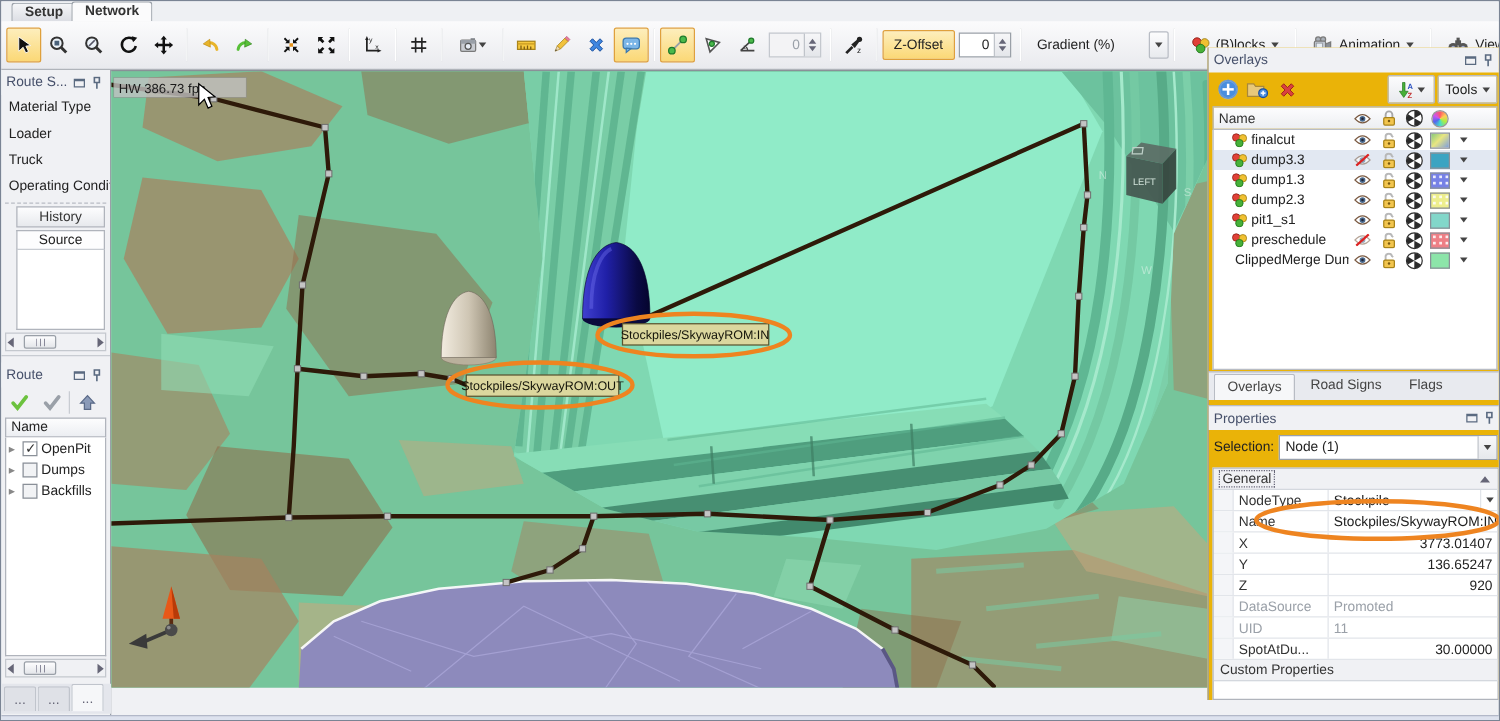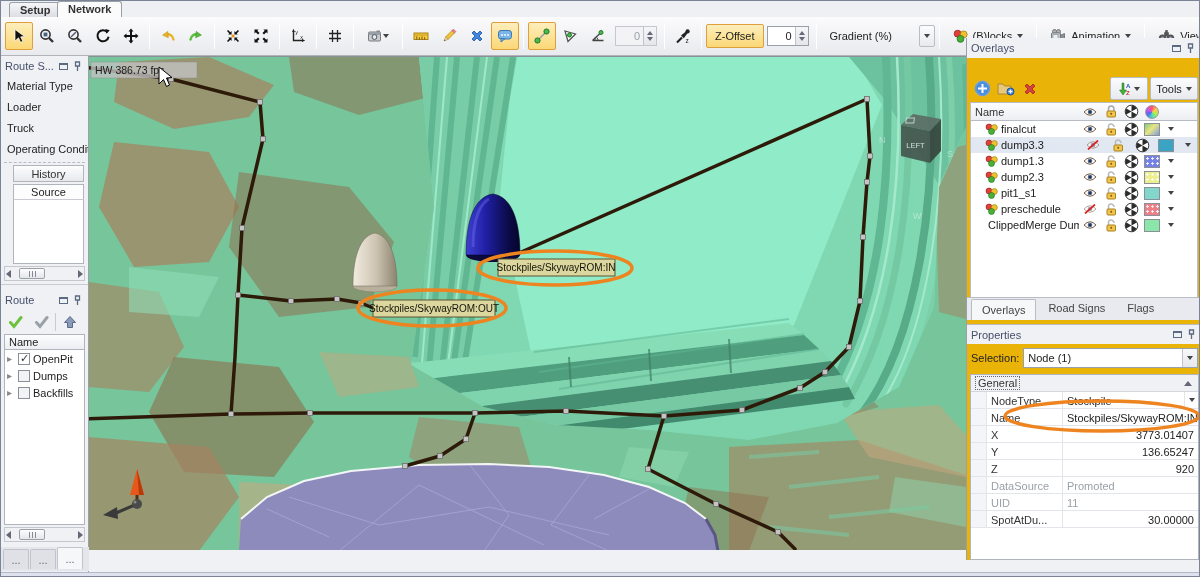--- a/index.html
+++ b/index.html
@@ -67,26 +67,26 @@
   .mini-tab { width:26px; height:20px; display:flex; align-items:center; justify-content:center; color:#667; background:#dfe1e7; border:1px solid #c0c4cc; border-bottom:none; border-radius:2px 2px 0 0; }
   .mini-tab.active { background:#f6f7f9; height:22px; margin-top:-2px; }
 
   
   .viewport { position:absolute; left:88px; top:55px; width:877px; height:494px; border-top:1px solid #8a9098; background:#76c59b; overflow:hidden; }
   .display-bar { position:absolute; left:88px; top:549px; width:877px; height:22px; border:1px solid #a8acb4; background:linear-gradient(#f8f8fa,#ebecf0); display:flex; align-items:center; padding:0 7px; color:#333; }
   .bottom-strip { position:absolute; left:0; top:571px; width:1200px; height:6px; background:#dde2ee; border-top:1px solid #b2b8c8; }
 
   
   .right-col { position:absolute; left:965px; top:37px; width:235px; height:522px; background:#eab308; border-left:1px solid #9aa0a8; }
-  .ov-toolbar { height:27px; display:flex; align-items:center; padding:0 3px; gap:0;margin-top:17px; }
+  .ov-toolbar { height:27px; display:flex; align-items:center; padding:0 3px; gap:0; }
   .ov-btn { width:24px; height:23px; display:flex; align-items:center; justify-content:center; border:1px solid transparent; border-radius:2px; }
   .ov-grid-hdr { height:19px; margin:0 3px; border:1px solid #b8bcc4; background:linear-gradient(#fdfdfe,#eceef2); display:flex; align-items:center; }
   .ov-list { margin:0 3px; height:192px; background:#fff; border:1px solid #b8bcc4; border-top:none; }
   .ov-row { height:16px; display:flex; align-items:center; }
-  .ov-row[data-sel="true"] { background:#e2e8f2;justify-content:space-between; }
+  .ov-row[data-sel="true"] { background:#e2e8f2; }
   .c-name { width:108px; padding-left:14px; display:flex; align-items:center; gap:3px; overflow:hidden; white-space:nowrap; flex:none; }
   .ov-grid-hdr .c-name { padding-left:4px; color:#333; }
   .c-ic { width:21px; display:flex; align-items:center; justify-content:center; flex:none; }
   .c-sw { width:20px; display:flex; align-items:center; justify-content:center; flex:none; }
   .swatch { width:16px; height:13px; border:1px solid #8a9098; position:relative; }
   .swatch[data-pat="true"]::after { content:""; position:absolute; inset:0;
       background-image:radial-gradient(circle 1.2px, rgba(255,255,255,.85) 0 1.2px, transparent 1.3px);
       background-size:5px 5px; }
   .c-dd { width:17px; display:flex; align-items:center; justify-content:center; flex:none; }
   .eye-svg .slash { display:none; }
@@ -1065,20 +1065,23 @@
         <div class="pr-row" data-dis="true">
           <span class="pr-gut"></span>
             <span class="pr-label">UID</span>
             <span class="pr-value" data-align="left">11</span>
         </div>
         <div class="pr-row" data-dis="false">
           <span class="pr-gut"></span>
             <span class="pr-label">SpotAtDu...</span>
             <span class="pr-value" data-align="right">30.00000</span>
         </div>
+        <div class="pgroup">
+            <span>Custom Properties</span>
+          </div>
       </div>
     </div>
 
     <svg class="annot" width="235" height="522" viewBox="0 0 235 522">
       <ellipse cx="135" cy="378" rx="97" ry="15" fill="none" stroke="#ee8420" stroke-width="3.5"></ellipse>
     </svg>
   </div>
 
 </div>
 

